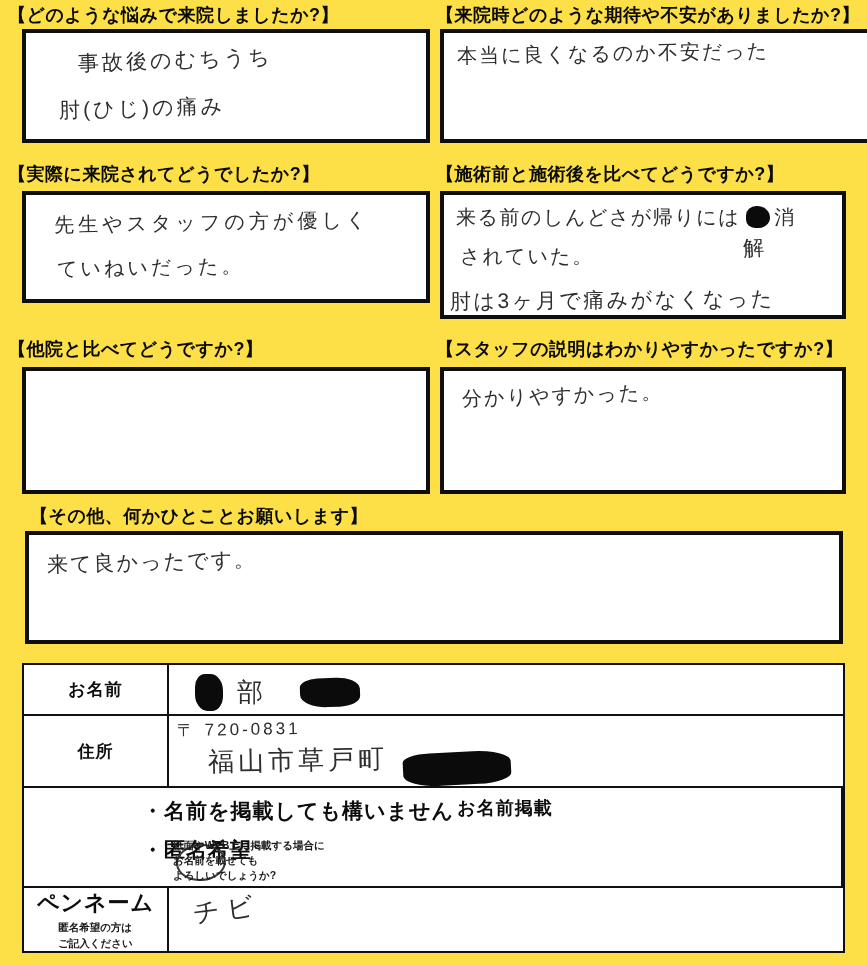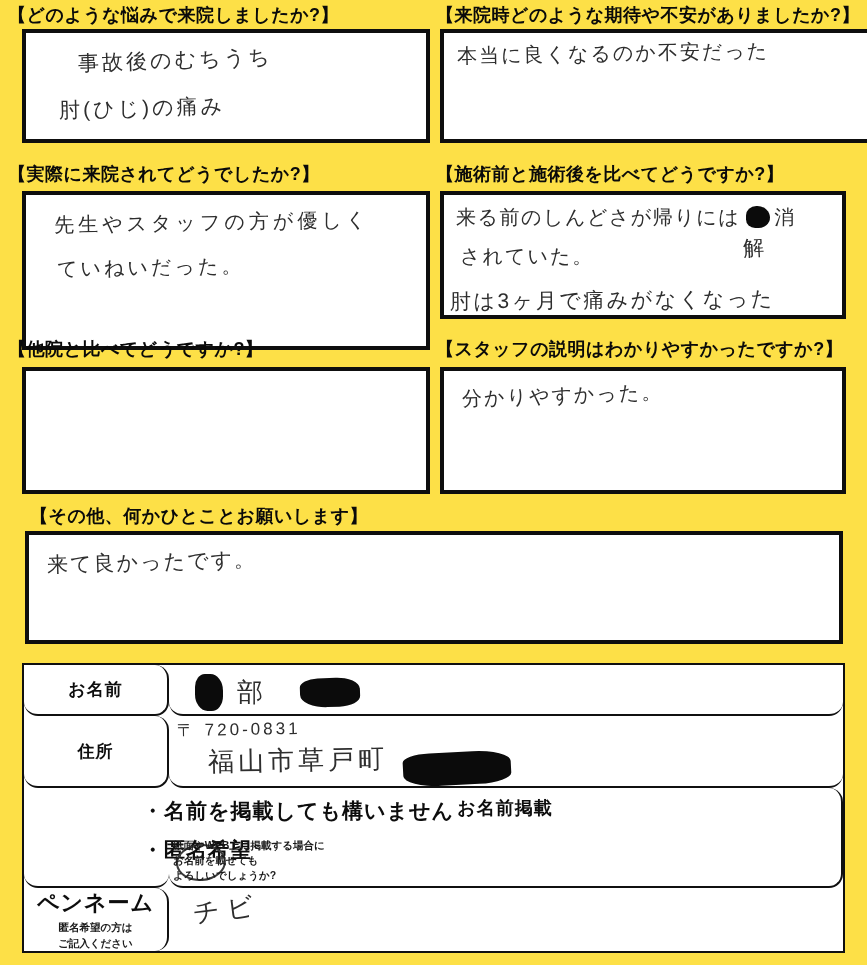--- a/index.html
+++ b/index.html
@@ -24,21 +24,21 @@
   .redact{position:absolute;background:#0b0b0b;}
   .inline-redact{
     display:inline-block;width:24px;height:22px;background:#0b0b0b;
     border-radius:45% 55% 50% 40%;margin:0 4px 0 6px;
   }
   .table{
     position:absolute;left:22px;top:663px;width:823px;height:290px;
     border:2px solid #101010;box-sizing:border-box;background:#fff;
     display:grid;grid-template-columns:145px 1fr;grid-template-rows:51px 72px 100px auto;
   }
-  .cell{position:relative;box-sizing:border-box;border-bottom:2px solid #101010;border-radius:14px;}
+  .cell{position:relative;box-sizing:border-box;border-bottom:2px solid #101010;}
   .cell.label{border-right:2px solid #101010;display:flex;flex-direction:column;
     align-items:center;justify-content:center;text-align:center;}
   .cell.last{border-bottom:none;}
   .tbl-label{font-size:17px;font-weight:bold;color:#0d0d0d;letter-spacing:1px;}
   .tbl-sub{font-size:10.5px;font-weight:bold;color:#1a1a1a;line-height:1.45;
     white-space:pre-line;text-align:left;}
   .option-line{position:absolute;font-size:21px;font-weight:bold;color:#0d0d0d;
     letter-spacing:1px;white-space:nowrap;}
   .circle-mark{
     position:absolute;border:2px solid #3a3a3a;border-radius:50%;
@@ -55,21 +55,21 @@
     <div class="hw" style="left:52px;top:14px;transform:rotate(-2deg);font-size:21px;">事故後のむちうち</div>
     <div class="hw" style="left:33px;top:62px;transform:rotate(-1.5deg);font-size:21px;">肘(ひじ)の痛み</div>
   </div>
 
   <div class="q-header" style="left:436px;top:3px;">【来院時どのような期待や不安がありましたか?】</div>
   <div class="answer-box" style="left:440px;top:29px;width:476px;height:114px;">
     <div class="hw" style="left:13px;top:8px;transform:rotate(-1deg);letter-spacing:2px;">本当に良くなるのか不安だった</div>
   </div>
 
   <div class="q-header" style="left:8px;top:162px;">【実際に来院されてどうでしたか?】</div>
-  <div class="answer-box" style="left:22px;top:191px;width:408px;height:159px;">
+  <div class="answer-box" style="left:22px;top:191px;width:408px;height:112px;">
     <div class="hw" style="left:28px;top:15px;transform:rotate(-1deg);letter-spacing:4px;">先生やスタッフの方が優しく</div>
     <div class="hw" style="left:31px;top:60px;transform:rotate(-1deg);letter-spacing:3px;">ていねいだった。</div>
   </div>
 
   <div class="q-header" style="left:436px;top:162px;text-align:right;">【施術前と施術後を比べてどうですか?】</div>
   <div class="answer-box" style="left:440px;top:191px;width:406px;height:128px;">
     <div class="hw hw-flex" style="left:12px;top:10px;letter-spacing:1.5px;">
       <span>来る前のしんどさが帰りには</span>
       <span class="inline-redact"></span>
       <span>消</span>
@@ -121,21 +121,21 @@
     </div>
     <div class="cell label" style="justify-content:flex-start;">
       <span class="tbl-label" style="margin-top:8px;font-size:18px;">お名前掲載</span>
       <span class="tbl-sub" style="margin-top:18px;align-self:flex-start;padding-left:4px;">紙面やWEB上に掲載する場合に
 お名前を載せても
 よろしいでしょうか?</span>
     </div>
 
     <div class="cell label last">
       <span class="tbl-label" style="font-size:22px;">ペンネーム</span>
-      <span class="tbl-sub" style="text-align:center;margin-top:2px;">匿名希望の方は
+      <span class="tbl-sub" style="text-align:left;margin-top:2px;">匿名希望の方は
 ご記入ください</span>
     </div>
     <div class="cell last">
       <span class="hw" style="left:24px;top:6px;font-size:26px;letter-spacing:7px;transform:rotate(-7deg);">チビ</span>
     </div>
 
   </div>
 </div>
 
 </body></html>

